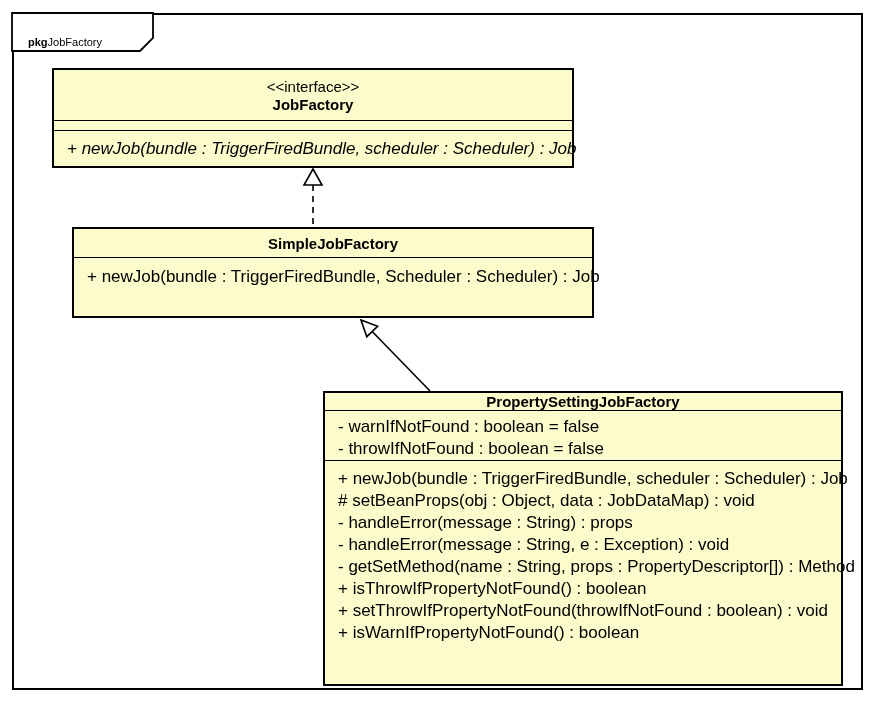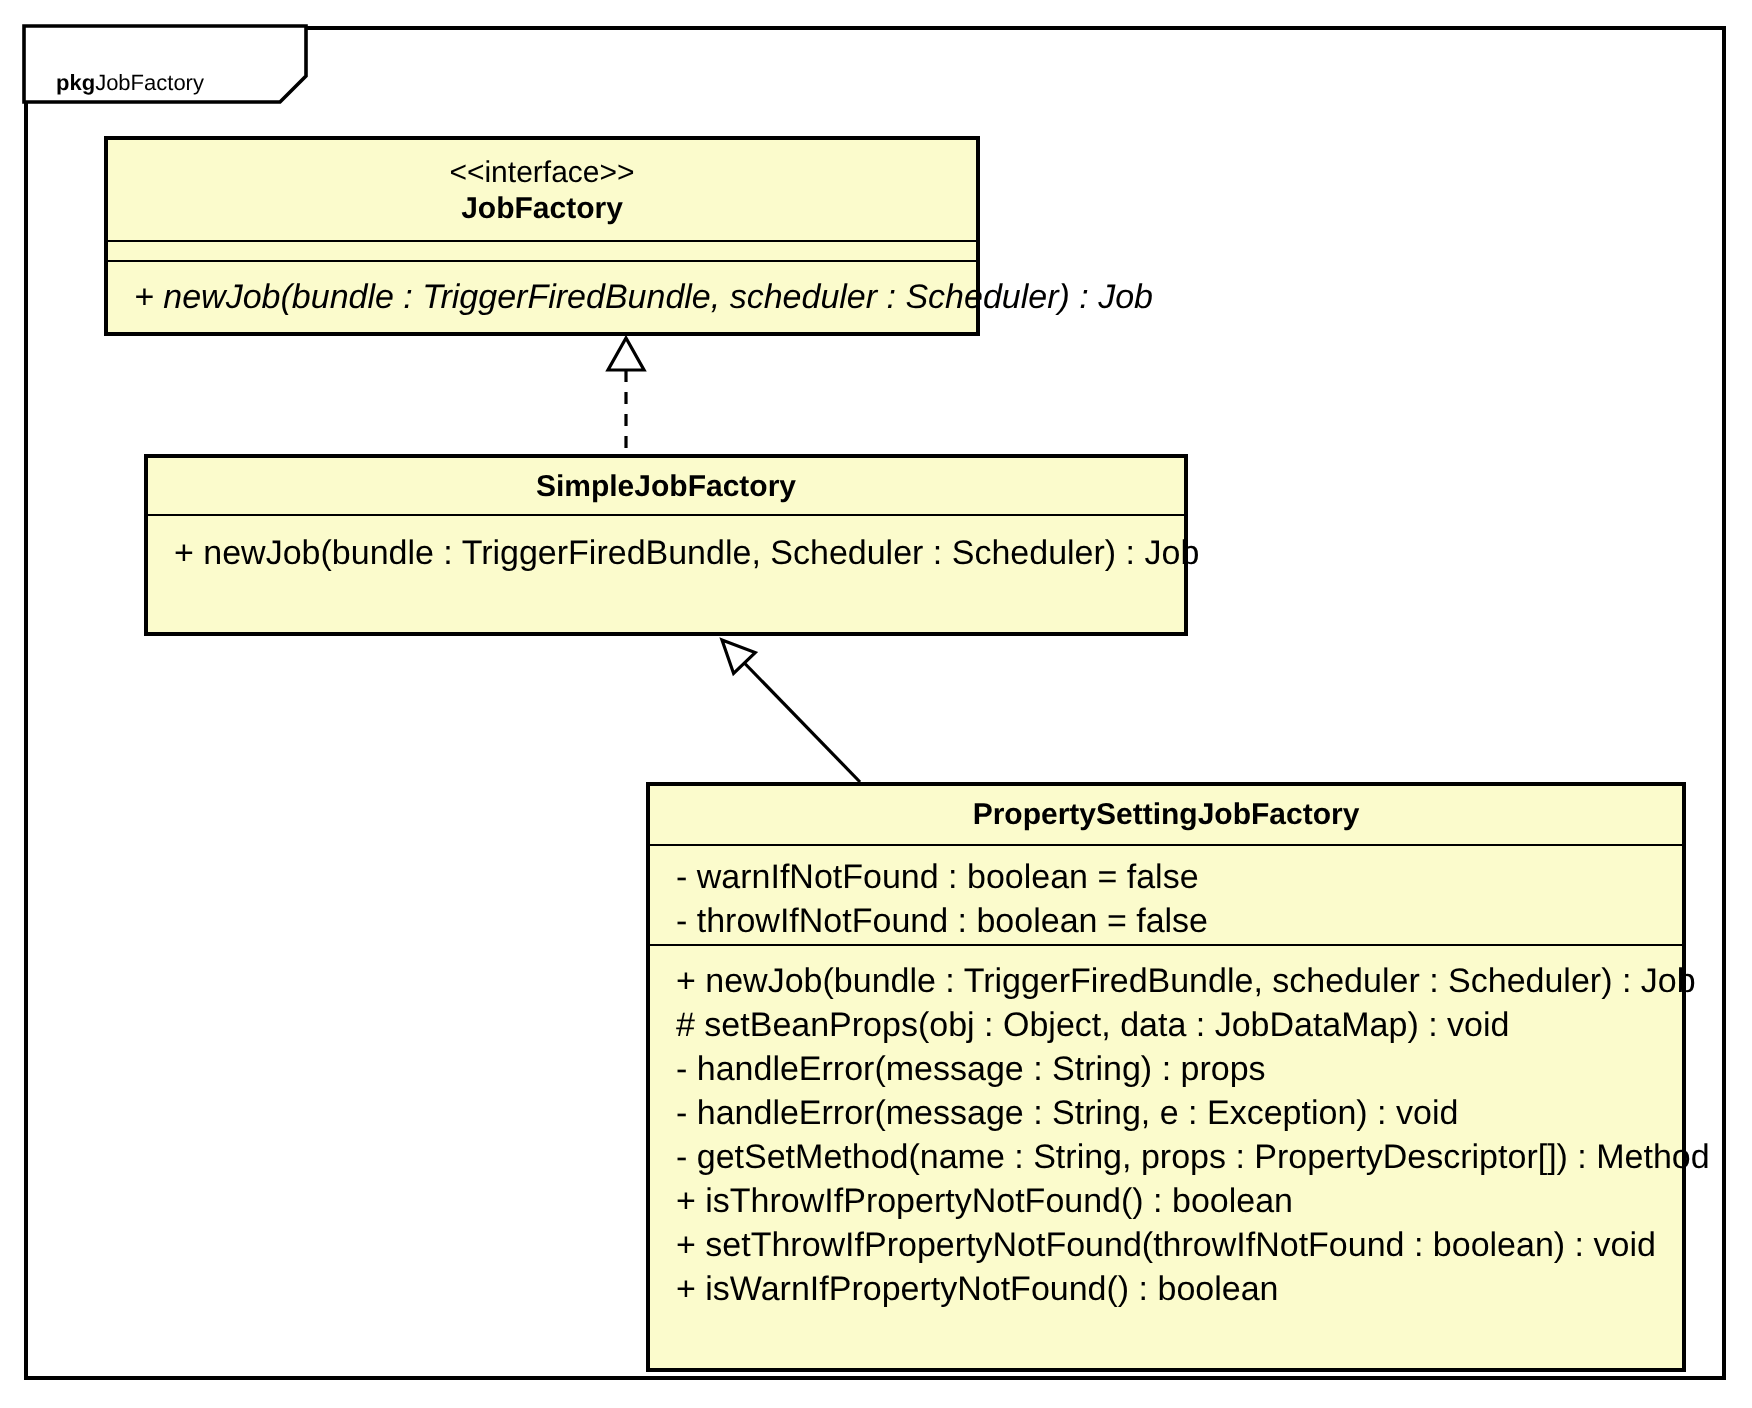--- a/index.html
+++ b/index.html
@@ -37,21 +37,21 @@
   .tab-label .kw { font-weight: bold; }
   .class-box {
     position: absolute;
     z-index: 2;
     background: #fbfbcc;
     border: 2.5px solid #000000;
     display: flex;
     flex-direction: column;
     font-size: 15px;
   }
-  .box-jobfactory   { left: 52px;  top: 68px;  width: 438px; height: 100px; }
+  .box-jobfactory   { left: 52px;  top: 68px;  width: 522px; height: 100px; }
   .box-simple       { left: 52px;  top: 227px; width: 522px; height: 91px; margin-left: 20px;  }
   .box-property     { left: 323px; top: 391px; width: 520px; height: 295px; }
 
   .compartment { width: 100%; }
   .title-comp {
     display: flex;
     flex-direction: column;
     align-items: center;
     justify-content: center;
     border-bottom: 1.5px solid #000000;
@@ -66,21 +66,21 @@
     flex: 1;
     display: flex;
     align-items: center;
     padding-left: 13px;
   }
   .jf-methods .member { font-style: italic; }
 
   .sjf-title { height: 29px; }
   .sjf-methods { flex: 1; padding: 8px 0 0 13px; }
 
-  .psjf-title { height: 30px; }
+  .psjf-title { height: 18px; }
   .psjf-attrs { height: 50px; border-bottom: 1.5px solid #000000; padding: 5px 0 16px 13px; }
   .psjf-methods { flex: 1; padding: 7px 0 0 13px; }
 
   .member {
     line-height: 22px;
     white-space: nowrap;
     font-size: 17px;
   }
 </style>
 </head>

